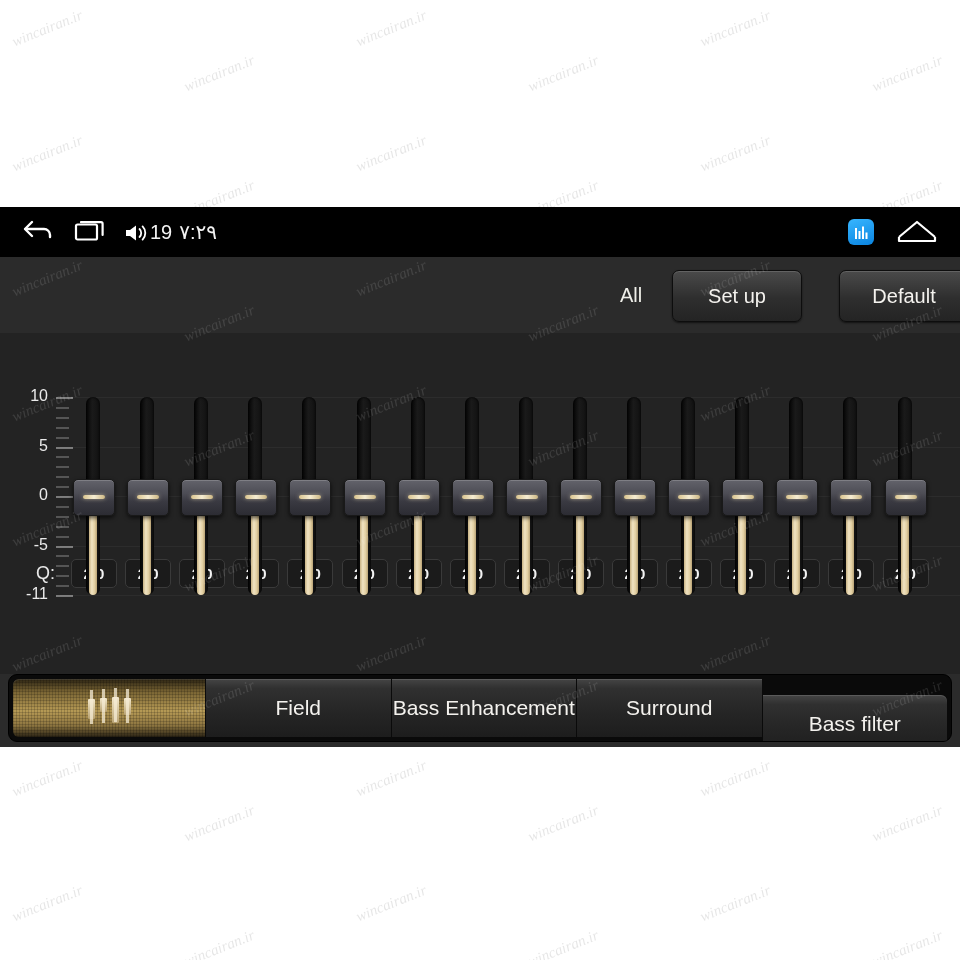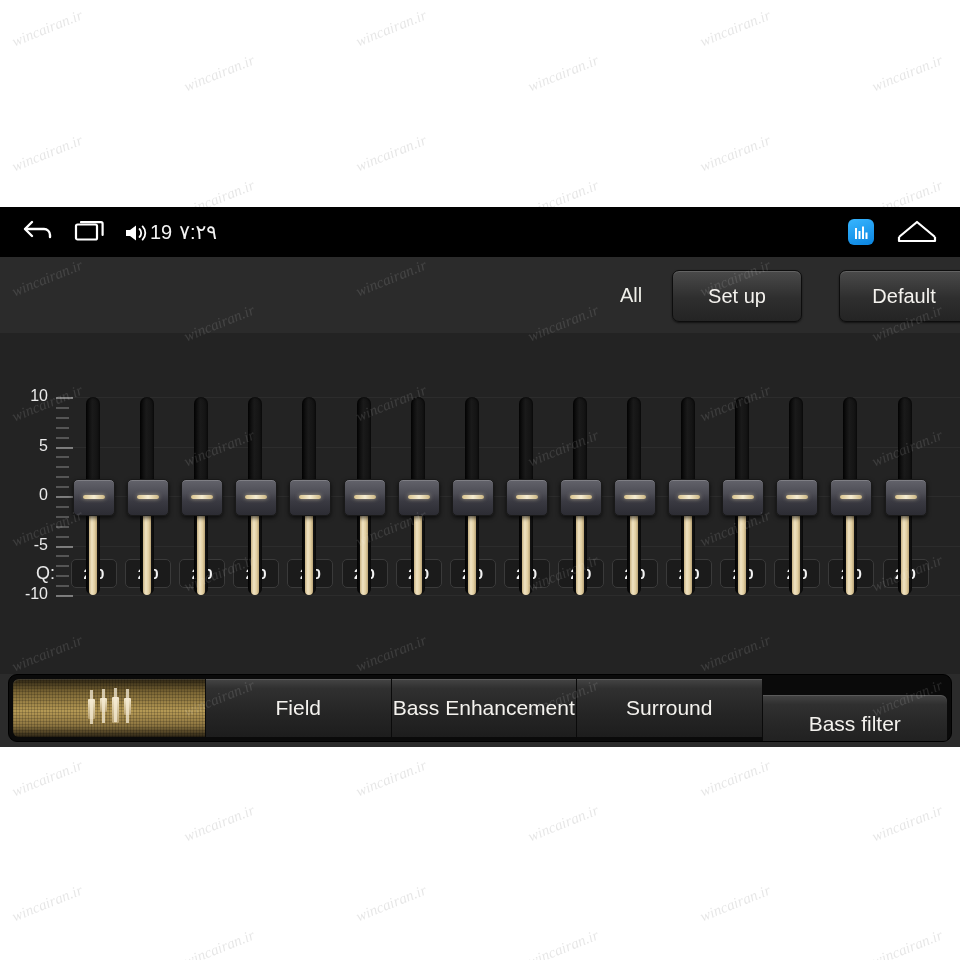--- a/index.html
+++ b/index.html
@@ -155,21 +155,21 @@
         <div class="gridline" style="top: 190px;"></div>
         <div class="ylab" style="left: 14px; top: 229.5px;">5</div>
         <div class="tick major" style="top: 239.5px;"></div>
         <div class="gridline" style="top: 239.5px;"></div>
         <div class="ylab" style="left: 14px; top: 279px;">0</div>
         <div class="tick major" style="top: 289px;"></div>
         <div class="gridline" style="top: 289px;"></div>
         <div class="ylab" style="left: 14px; top: 328.5px;">-5</div>
         <div class="tick major" style="top: 338.5px;"></div>
         <div class="gridline" style="top: 338.5px;"></div>
-        <div class="ylab" style="left: 14px; top: 378px;">-10</div>
+        <div class="ylab" style="left: 14px; top: 378px;">-11</div>
         <div class="tick major" style="top: 388px;"></div>
         <div class="gridline" style="top: 388px;"></div>
         <div class="tick" style="top: 199.9px;"></div>
         <div class="tick" style="top: 209.8px;"></div>
         <div class="tick" style="top: 219.7px;"></div>
         <div class="tick" style="top: 229.6px;"></div>
         <div class="tick" style="top: 249.4px;"></div>
         <div class="tick" style="top: 259.3px;"></div>
         <div class="tick" style="top: 269.2px;"></div>
         <div class="tick" style="top: 279.1px;"></div>

